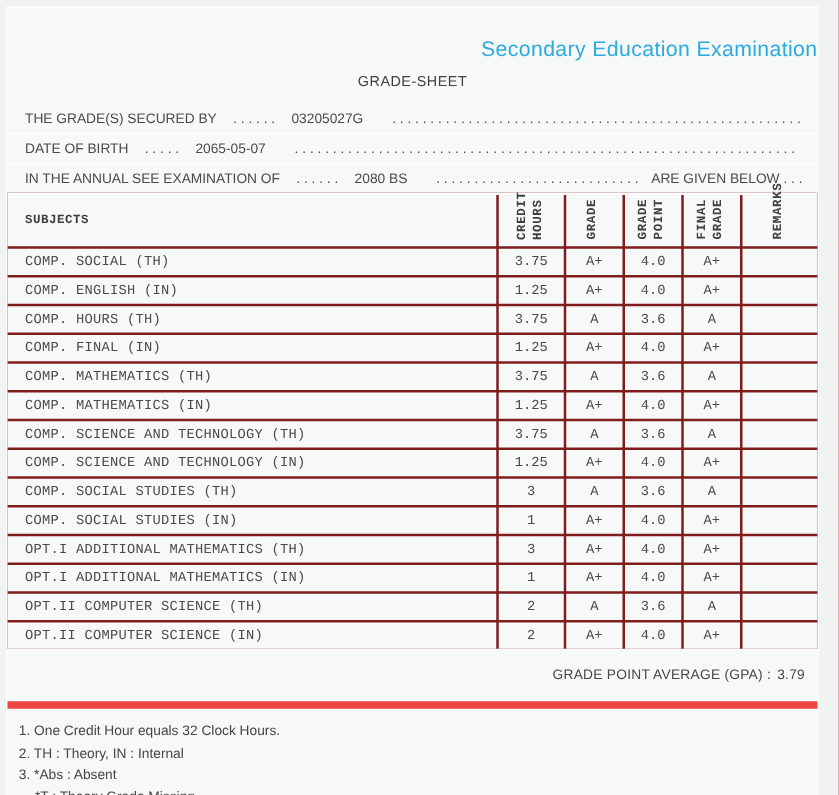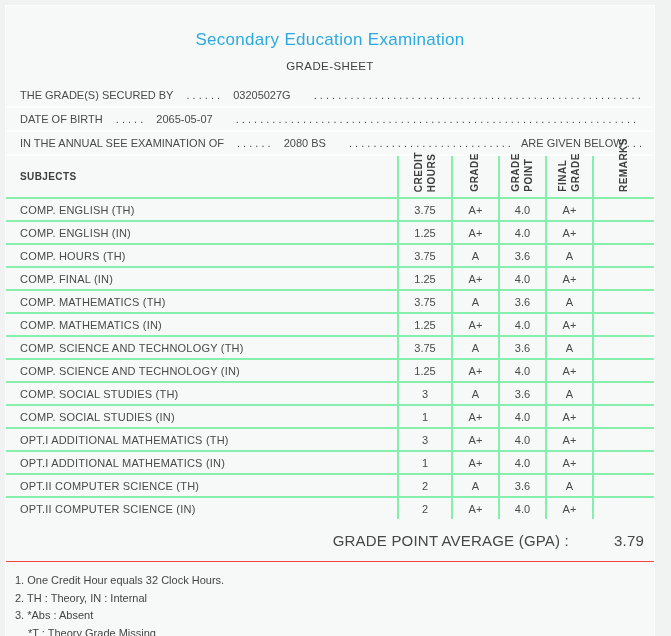--- a/index.html
+++ b/index.html
@@ -8,21 +8,21 @@
     background:#f1f2f2;
     font-family:"Liberation Sans","DejaVu Sans",sans-serif;
     -webkit-font-smoothing:antialiased;
   }
   .page{
     position:absolute;left:5px;top:5px;width:648px;height:630px;
     background:#f7f8f8;border:1px solid #fdfdfd;
     color:#4a4a4a;
   }
   .title{
-    margin-top:24px;text-align:center;
+    margin-top:24px;text-align:right;
     font-size:17px;color:#2baae2;letter-spacing:.3px;
   }
   .subtitle{
     margin-top:10px;text-align:center;
     font-size:11.5px;font-weight:normal;color:#414141;letter-spacing:.4px;
   }
   
   .info{margin-top:12px;}
   .irow{
     height:22px;display:flex;align-items:center;
@@ -34,39 +34,40 @@
   .ifill{flex:1 1 auto;min-width:0;overflow:hidden;white-space:nowrap;}
   .isuffix{margin-right:8px;}
   .isuffix:empty{margin-right:0;}
   
   .grid{
     display:grid;
     grid-template-columns:1fr 52px 45px 45px 45px 60px;
     grid-auto-rows:21px;
     grid-template-rows:41px;
     gap:2px;
-    background:#86efac;
+    background:#7f1d1d;
     border-top:2px solid #fdfdfd;
+    font-family:Liberation Mono, monospace;
   }
   .cell{
     background:#f7f8f8;display:flex;align-items:center;justify-content:center;
     font-size:11px;color:#4a4a4a;overflow:visible;
   }
   .cell.subj{justify-content:flex-start;padding-left:14px;letter-spacing:.2px;}
   .cell.th{font-weight:bold;font-size:10px;letter-spacing:.4px;color:#3f3f3f;}
   .cell.rot{align-items:flex-end;padding-bottom:5px;}
   .vtext{
     writing-mode:vertical-rl;transform:rotate(180deg);
     white-space:pre-line;line-height:1.25;letter-spacing:.5px;
   }
   
   .gpa{
     height:42px;display:flex;align-items:center;justify-content:flex-end;
-    padding-right:10px;font-size:15px;letter-spacing:.2px;
-    border-bottom:1px solid #ef4444;color:#474747;gap:40px;
+    padding-right:10px;font-size:11px;letter-spacing:.2px;
+    border-bottom:6px solid #ef4444;color:#474747;
   }
   .gpa .val{margin-left:5px;}
   
   .notes{padding:10px 0 0 9px;font-size:11px;line-height:17.5px;color:#454545;}
   .note-indent{padding-left:13px;}
 </style>
 </head>
 <body>
 
 <div class="page">
@@ -99,21 +100,21 @@
         <span class="vtext">GRADE
 POINT</span>
       </div>
     <div class="cell th rot">
         <span class="vtext">FINAL
 GRADE</span>
       </div>
     <div class="cell th rot">
         <span class="vtext">REMARKS</span>
       </div>
-  <div class="cell subj">COMP. ENGLISH (TH)</div>
+  <div class="cell subj">COMP. SOCIAL (TH)</div>
       <div class="cell">3.75</div>
       <div class="cell">A+</div>
       <div class="cell">4.0</div>
       <div class="cell">A+</div>
       <div class="cell"></div>
       <div class="cell subj">COMP. ENGLISH (IN)</div>
       <div class="cell">1.25</div>
       <div class="cell">A+</div>
       <div class="cell">4.0</div>
       <div class="cell">A+</div>

